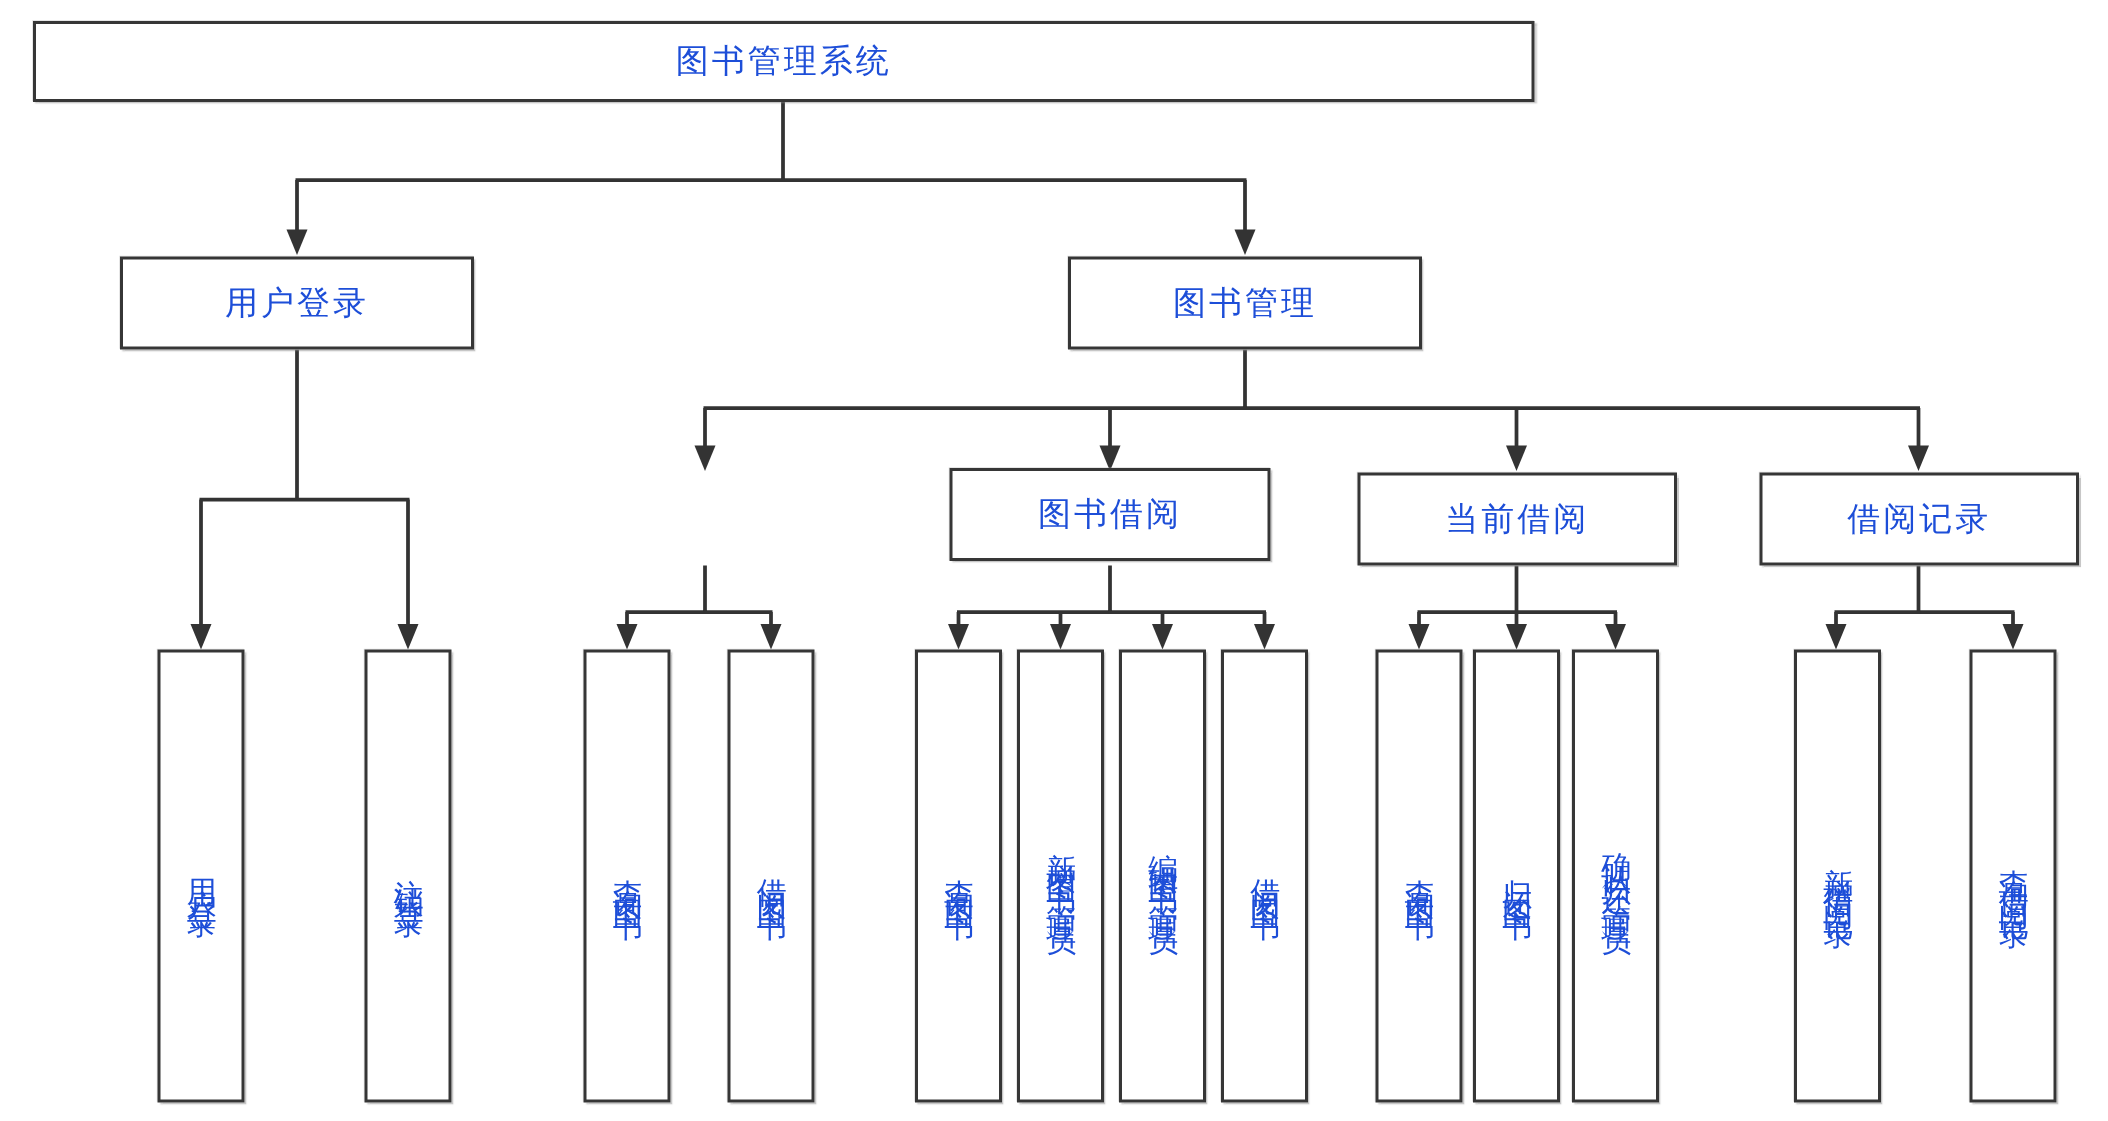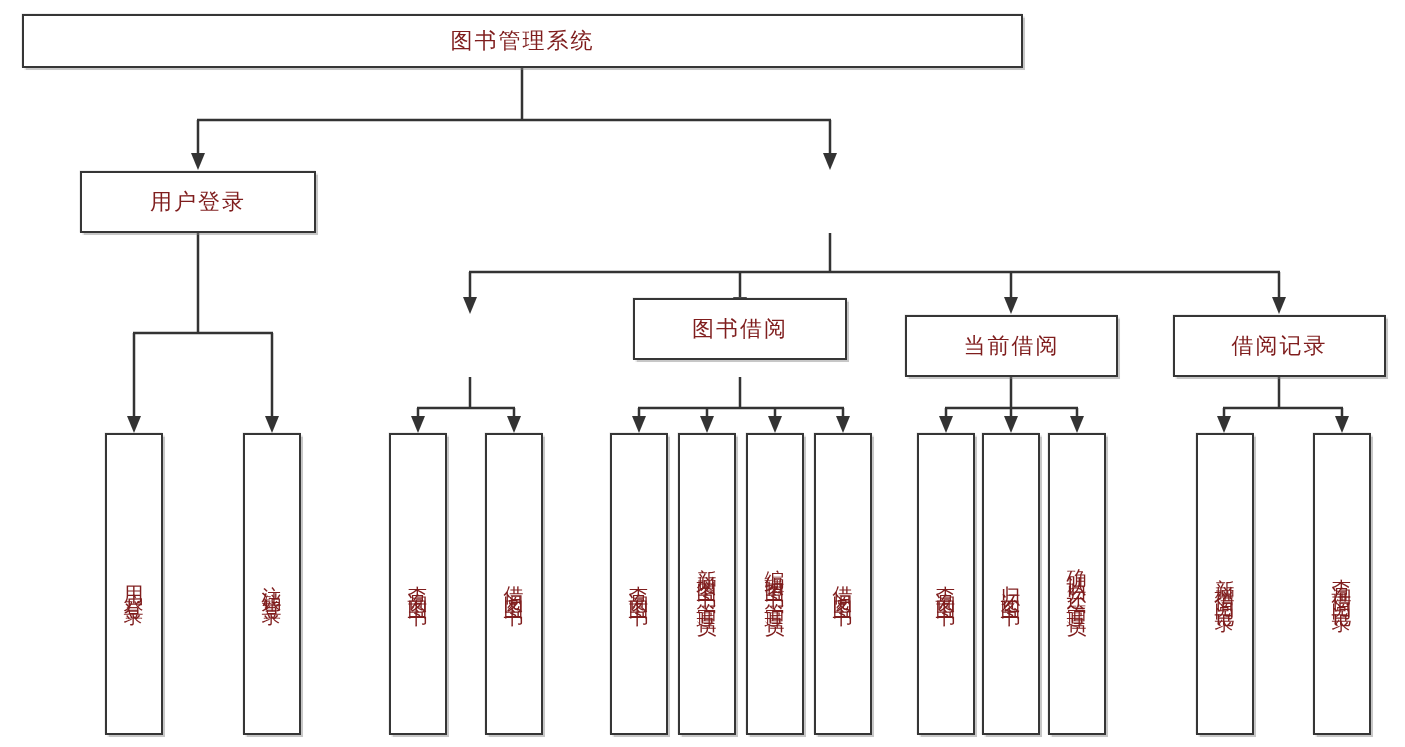--- a/index.html
+++ b/index.html
@@ -14,21 +14,21 @@
   .box{
     position:absolute;
     background:#ffffff;
     border:2.5px solid #363636;
     box-sizing:border-box;
     display:flex;align-items:center;justify-content:center;
     box-shadow:1.5px 1.5px 1px rgba(130,130,130,.45), -0.5px -0.5px 0 rgba(170,170,170,.4);
     z-index:2;
   }
   .label{
-    color:#7f1d1d;
+    color:#1d4ed8;
     font-size:22px;
     letter-spacing:2px;
     white-space:nowrap;
   }
   .leaf .label{
     writing-mode:vertical-rl;
     font-size:20px;
     letter-spacing:7px;
     white-space:normal;
     line-height:1;
@@ -97,22 +97,25 @@
     </g>
   </svg>
 
   <div class="box" style="left:22px;top:14px;width:1001px;height:54px;">
     <span class="label">图书管理系统</span>
   </div>
 
   <div class="box" style="left:80px;top:171px;width:236px;height:62px;">
     <span class="label">用户登录</span>
   </div>
+  <div class="box" style="left:712px;top:171px;width:236px;height:62px;">
+    <span class="label">图书管理</span>
+  </div>
 
-  <div class="box" style="left:633px;top:298px;width:214px;height:62px;font-family:Liberation Mono, monospace;">
+  <div class="box" style="left:633px;top:312px;width:214px;height:62px;font-family:Liberation Mono, monospace;">
     <span class="label">图书借阅</span>
   </div>
   <div class="box" style="left:1173px;top:315px;width:213px;height:62px;">
     <span class="label">借阅记录</span>
   </div>
   <div class="box" style="left:905px;top:315px;width:213px;height:62px;">
     <span class="label">当前借阅</span>
   </div>
 
   <div class="box leaf" style="left:105px;top:433px;width:58px;height:302px;">

